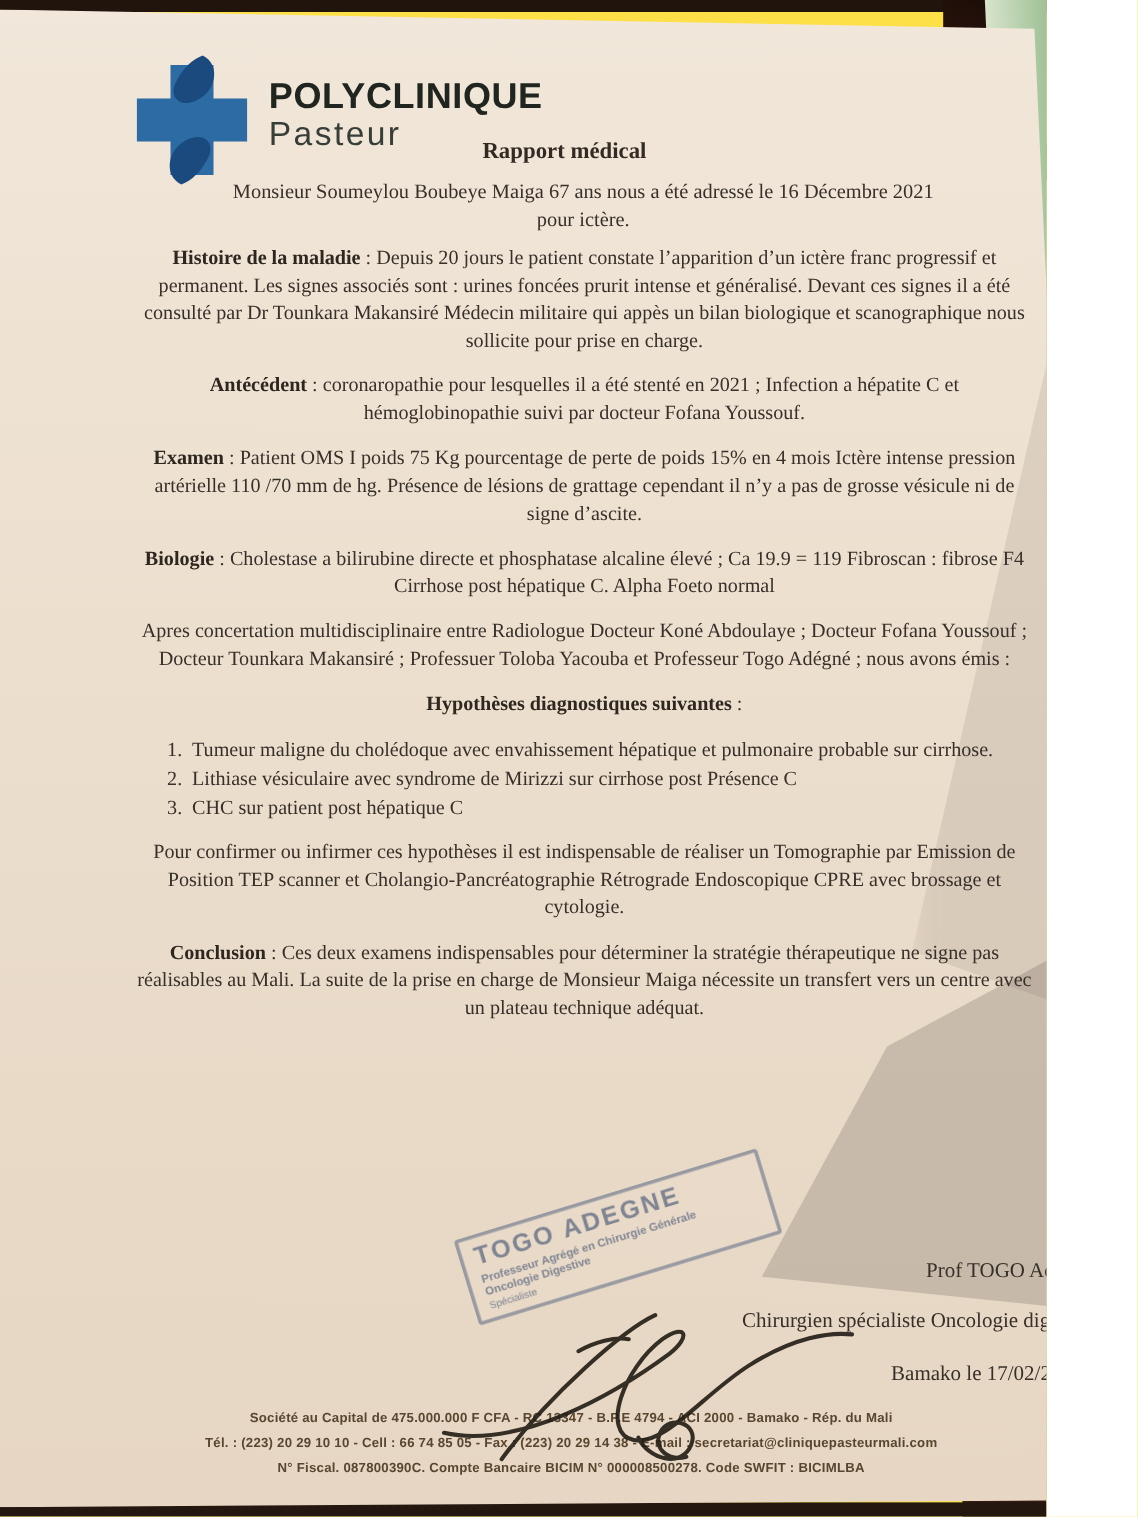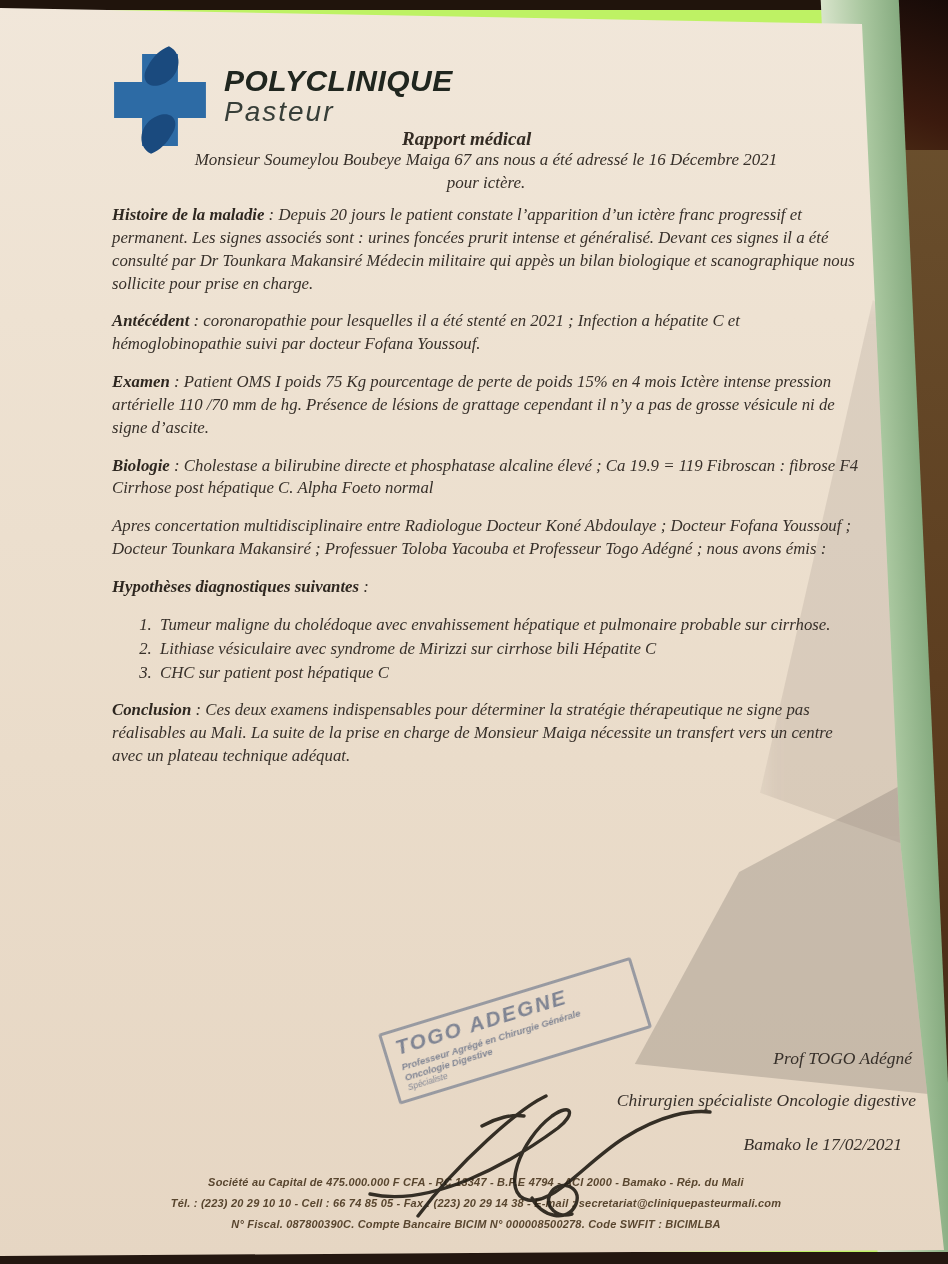--- a/index.html
+++ b/index.html
@@ -1,17 +1,17 @@
 <!DOCTYPE html>
 <html><head>
 <meta charset="utf-8">
 <style>
   html,body{margin:0;padding:0;}
   body{width:948px;height:1264px;overflow:hidden;font-family:"Liberation Serif",serif;}
-  #canvas{position:relative;width:948px;height:1264px;background:#bef264;overflow:hidden;font-style:italic;}
+  #canvas{position:relative;width:872px;height:1264px;background:#fde047;overflow:hidden;}
 
   
   .bg-dark-top{position:absolute;top:0;left:0;width:100%;height:10px;background:#20140c;}
   .bg-maroon-tr{position:absolute;top:0;right:0;width:86px;height:150px;background:linear-gradient(200deg,#170b08,#3b1a0e 70%,#4a2a14);}
   .bg-right{position:absolute;top:120px;right:0;width:70px;height:1144px;background:linear-gradient(180deg,#6a4f2d,#5a3a1d 60%,#33190e);}
   .bg-dark-bottom{position:absolute;bottom:0;left:0;width:100%;height:12px;background:#241710;}
 
   .green-sheet{position:absolute;left:850px;top:-16px;width:78px;height:1320px;
     background:linear-gradient(90deg,#d8e4cb,#a8c69e 55%,#86ab80);transform:rotate(-2.6deg);}
 
@@ -24,28 +24,28 @@
   .paper-shade-b{position:absolute;top:300px;left:760px;width:188px;height:560px;
     background:rgba(110,102,92,.14);clip-path:polygon(60% 0,100% 10%,100% 100%,0 88%);
     filter:blur(12px);}
 
   
   .logo{position:absolute;left:104px;top:44px;display:flex;align-items:flex-start;}
   .logo svg{width:112px;height:112px;}
   .brand{margin-left:8px;margin-top:22px;font-family:"Liberation Sans",sans-serif;line-height:1;}
   .brand-1{font-size:30px;font-weight:800;letter-spacing:.5px;color:#20261f;}
   .brand-2{font-size:28px;font-weight:500;letter-spacing:2px;color:#373e38;margin-top:2px;}
-  .report-title{position:absolute;left:402px;top:128px;font-size:19px;font-weight:bold;color:#332b23;}
+  .report-title{position:absolute;left:402px;top:116px;font-size:19px;font-weight:bold;color:#332b23;}
 
   
   .intro{position:absolute;left:102px;top:148px;width:768px;text-align:center;
     font-size:17px;line-height:1.38;color:#37302a;}
   .doc-body{position:absolute;left:112px;top:204px;width:750px;font-size:16.8px;
     line-height:1.36;color:#37302a;}
-  .doc-body p{margin:0 0 15px 0;}
+  .doc-body p{margin:0 0 15px 0;text-align:center;}
   .doc-body b{color:#2e2720;}
   ol.hypo{margin:0 0 15px 0;padding:0 0 0 44px;}
   ol.hypo li{margin:1px 0;padding-left:4px;}
 
   
   .sig-area{position:absolute;left:112px;top:1038px;width:800px;height:170px;}
   .sig-name{position:absolute;right:0;top:10px;font-size:17.5px;color:#37302a;}
   .sig-role{position:absolute;right:-4px;top:52px;font-size:17.5px;color:#37302a;z-index:6;}
   .sig-date{position:absolute;right:10px;top:96px;font-size:17.5px;color:#37302a;z-index:6;}
   .stamp{position:absolute;left:266px;top:-4px;width:238px;transform:rotate(-17deg);
@@ -103,24 +103,25 @@
   <div class="doc-body">
     <p><b>Histoire de la maladie</b><span> : </span><span>Depuis 20 jours le patient constate l’apparition d’un ictère franc progressif et permanent.  Les signes associés sont : urines foncées prurit intense et généralisé. Devant ces signes il a été consulté par Dr Tounkara Makansiré Médecin militaire qui appès un bilan biologique et scanographique nous sollicite pour prise en charge.</span></p>
     <p><b>Antécédent</b><span> : </span><span>coronaropathie pour lesquelles il a été stenté en 2021 ; Infection a hépatite C et hémoglobinopathie suivi par docteur Fofana Youssouf.</span></p>
     <p><b>Examen</b><span> : </span><span>Patient OMS I poids 75 Kg pourcentage de perte de poids 15% en 4 mois Ictère intense pression artérielle 110 /70 mm de hg. Présence de lésions de grattage cependant il n’y a pas de grosse vésicule ni de signe d’ascite.</span></p>
     <p><b>Biologie</b><span> : </span><span>Cholestase a bilirubine directe et phosphatase alcaline élevé ; Ca 19.9 = 119 Fibroscan : fibrose F4 Cirrhose post hépatique C. Alpha Foeto normal</span></p>
     <p><span>Apres concertation multidisciplinaire entre Radiologue Docteur Koné Abdoulaye ; Docteur Fofana Youssouf ; Docteur Tounkara Makansiré ; Professuer Toloba Yacouba et Professeur Togo Adégné ; nous avons émis :</span></p>
 
     <p><b>Hypothèses diagnostiques suivantes</b><span> :</span></p>
     <ol class="hypo">
       <li>Tumeur maligne du cholédoque avec envahissement hépatique et pulmonaire probable sur cirrhose.</li>
-      <li>Lithiase vésiculaire avec syndrome de Mirizzi sur cirrhose bili Hépatite C</li>
+      <li>Lithiase vésiculaire avec syndrome de Mirizzi sur cirrhose post Présence C</li>
       <li>CHC sur patient post hépatique C</li>
     </ol>
 
+    <p>Pour confirmer ou infirmer ces hypothèses il est indispensable de réaliser un Tomographie par Emission de Position  TEP scanner et Cholangio-Pancréatographie Rétrograde Endoscopique CPRE  avec brossage et cytologie.</p>
     <p><b>Conclusion</b><span> : </span><span>Ces deux examens indispensables pour déterminer la stratégie thérapeutique ne signe pas réalisables au Mali. La suite de la prise en charge de Monsieur Maiga nécessite un transfert vers un centre avec un plateau technique adéquat.</span></p>
   </div>
 
   <div class="sig-area">
     <div class="stamp">
       <div class="stamp-l1">TOGO ADEGNE</div>
       <div class="stamp-l2">Professeur Agrégé en Chirurgie Générale</div>
       <div class="stamp-l3">Oncologie Digestive</div>
       <div class="stamp-l4">Spécialiste</div>
     </div>

